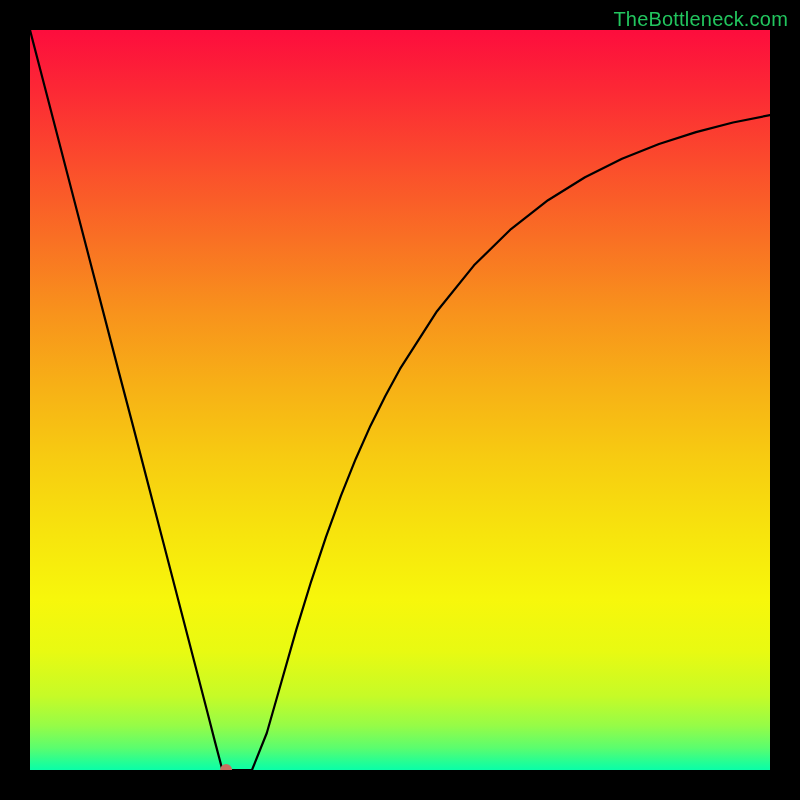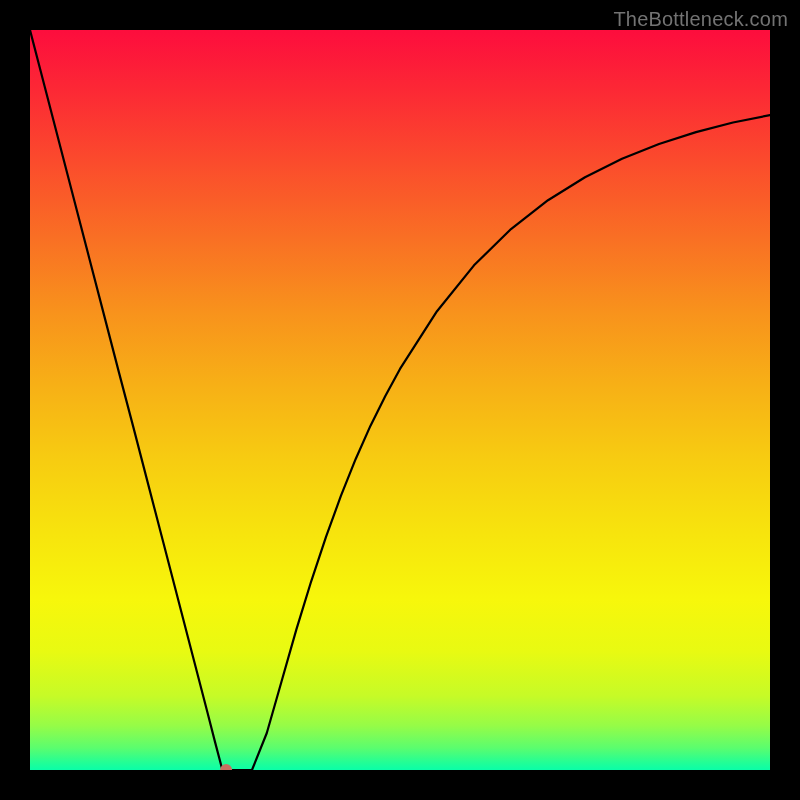--- a/index.html
+++ b/index.html
@@ -25,21 +25,21 @@
   }
   .plot-area svg {
     width: 100%;
     height: 100%;
     display: block;
   }
   .watermark {
     position: absolute;
     top: 8px;
     right: 12px;
-    color: #737373;
+    color: #22c55e;
     font-size: 20px;
     font-weight: 500;
     letter-spacing: 0.2px;
   }
 </style>
 </head>
 <body>
 
 <div class="frame">
 

